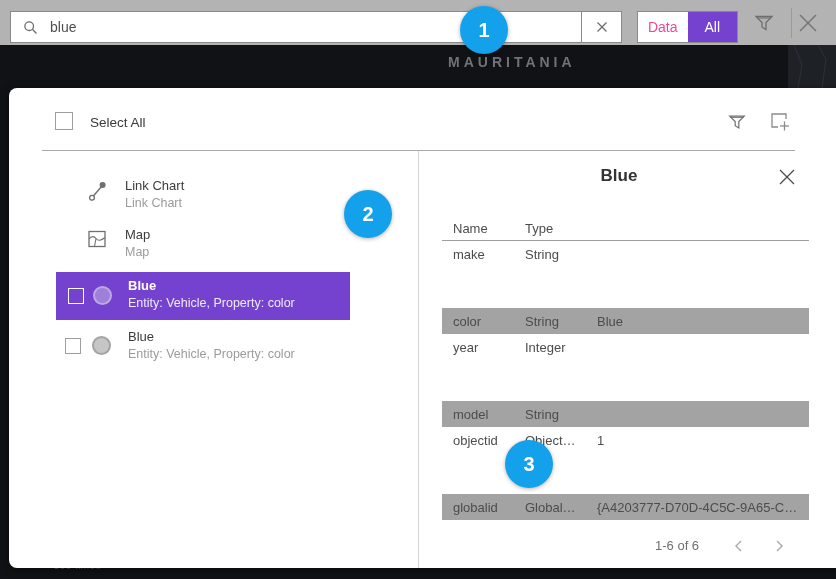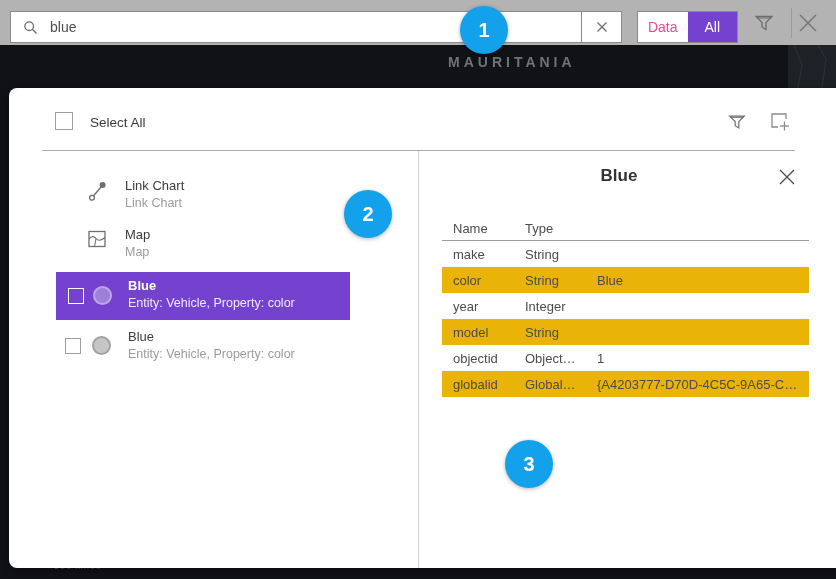--- a/index.html
+++ b/index.html
@@ -74,21 +74,21 @@
   .entity-dot{box-sizing:border-box;border-radius:50%;}
   
   .detail-title{
     position:absolute;left:420px;top:78px;width:380px;text-align:center;
     font-size:17px;font-weight:600;color:#323232;
   }
   .detail-close{position:absolute;left:769px;top:80px;width:18px;height:18px;cursor:pointer;}
   .tbl{position:absolute;left:433px;top:128px;width:367px;font-size:13px;color:#4c4c4c;}
   .tbl-head{display:flex;height:24px;align-items:center;border-bottom:1px solid #9e9e9e;}
   .tbl-row{display:flex;height:26px;align-items:center;white-space:nowrap;overflow:hidden;}
-  .tbl-row.alt{background:#eab308;}
+  .tbl-row.alt{background:#a3a3a3;margin-top:41px;}
   .c-name{width:72px;padding-left:11px;flex:none;}
   .c-type{width:72px;flex:none;}
   .c-value{flex:1;overflow:hidden;text-overflow:ellipsis;}
   .pagination{position:absolute;left:600px;top:448px;width:200px;height:20px;font-size:13px;color:#6f6f6f;}
   .pag-text{position:absolute;left:46px;top:2px;}
   .pag-prev{position:absolute;left:122px;top:2px;width:16px;height:16px;cursor:pointer;}
   .pag-next{position:absolute;left:162px;top:2px;width:16px;height:16px;cursor:pointer;}
   
   .annot{
     position:absolute;width:48px;height:48px;border-radius:50%;background:#14a1ec;
@@ -250,19 +250,32 @@
         <div class="c-type">Object…</div>
         <div class="c-value">1</div>
       </div>
       <div class="tbl-row alt">
         <div class="c-name">globalid</div>
         <div class="c-type">Global…</div>
         <div class="c-value">{A4203777-D70D-4C5C-9A65-C…</div>
       </div>
     </div>
 
+    <div class="pagination">
+      <span class="pag-text">1-6 of 6</span>
+      <span class="pag-prev">
+        <svg width="16" height="16" viewBox="0 0 16 16">
+          <polyline points="10,3 5,8 10,13" stroke="#a8a8a8" stroke-width="1.4" fill="none"></polyline>
+        </svg>
+      </span>
+      <span class="pag-next">
+        <svg width="16" height="16" viewBox="0 0 16 16">
+          <polyline points="6,3 11,8 6,13" stroke="#a8a8a8" stroke-width="1.4" fill="none"></polyline>
+        </svg>
+      </span>
+    </div>
   </div>
 
   <div class="annot" style="left:460px;top:6px;">1</div>
   <div class="annot" style="left:344px;top:190px;">2</div>
   <div class="annot" style="left:505px;top:440px;">3</div>
 
 </div>
 
 </body></html>

